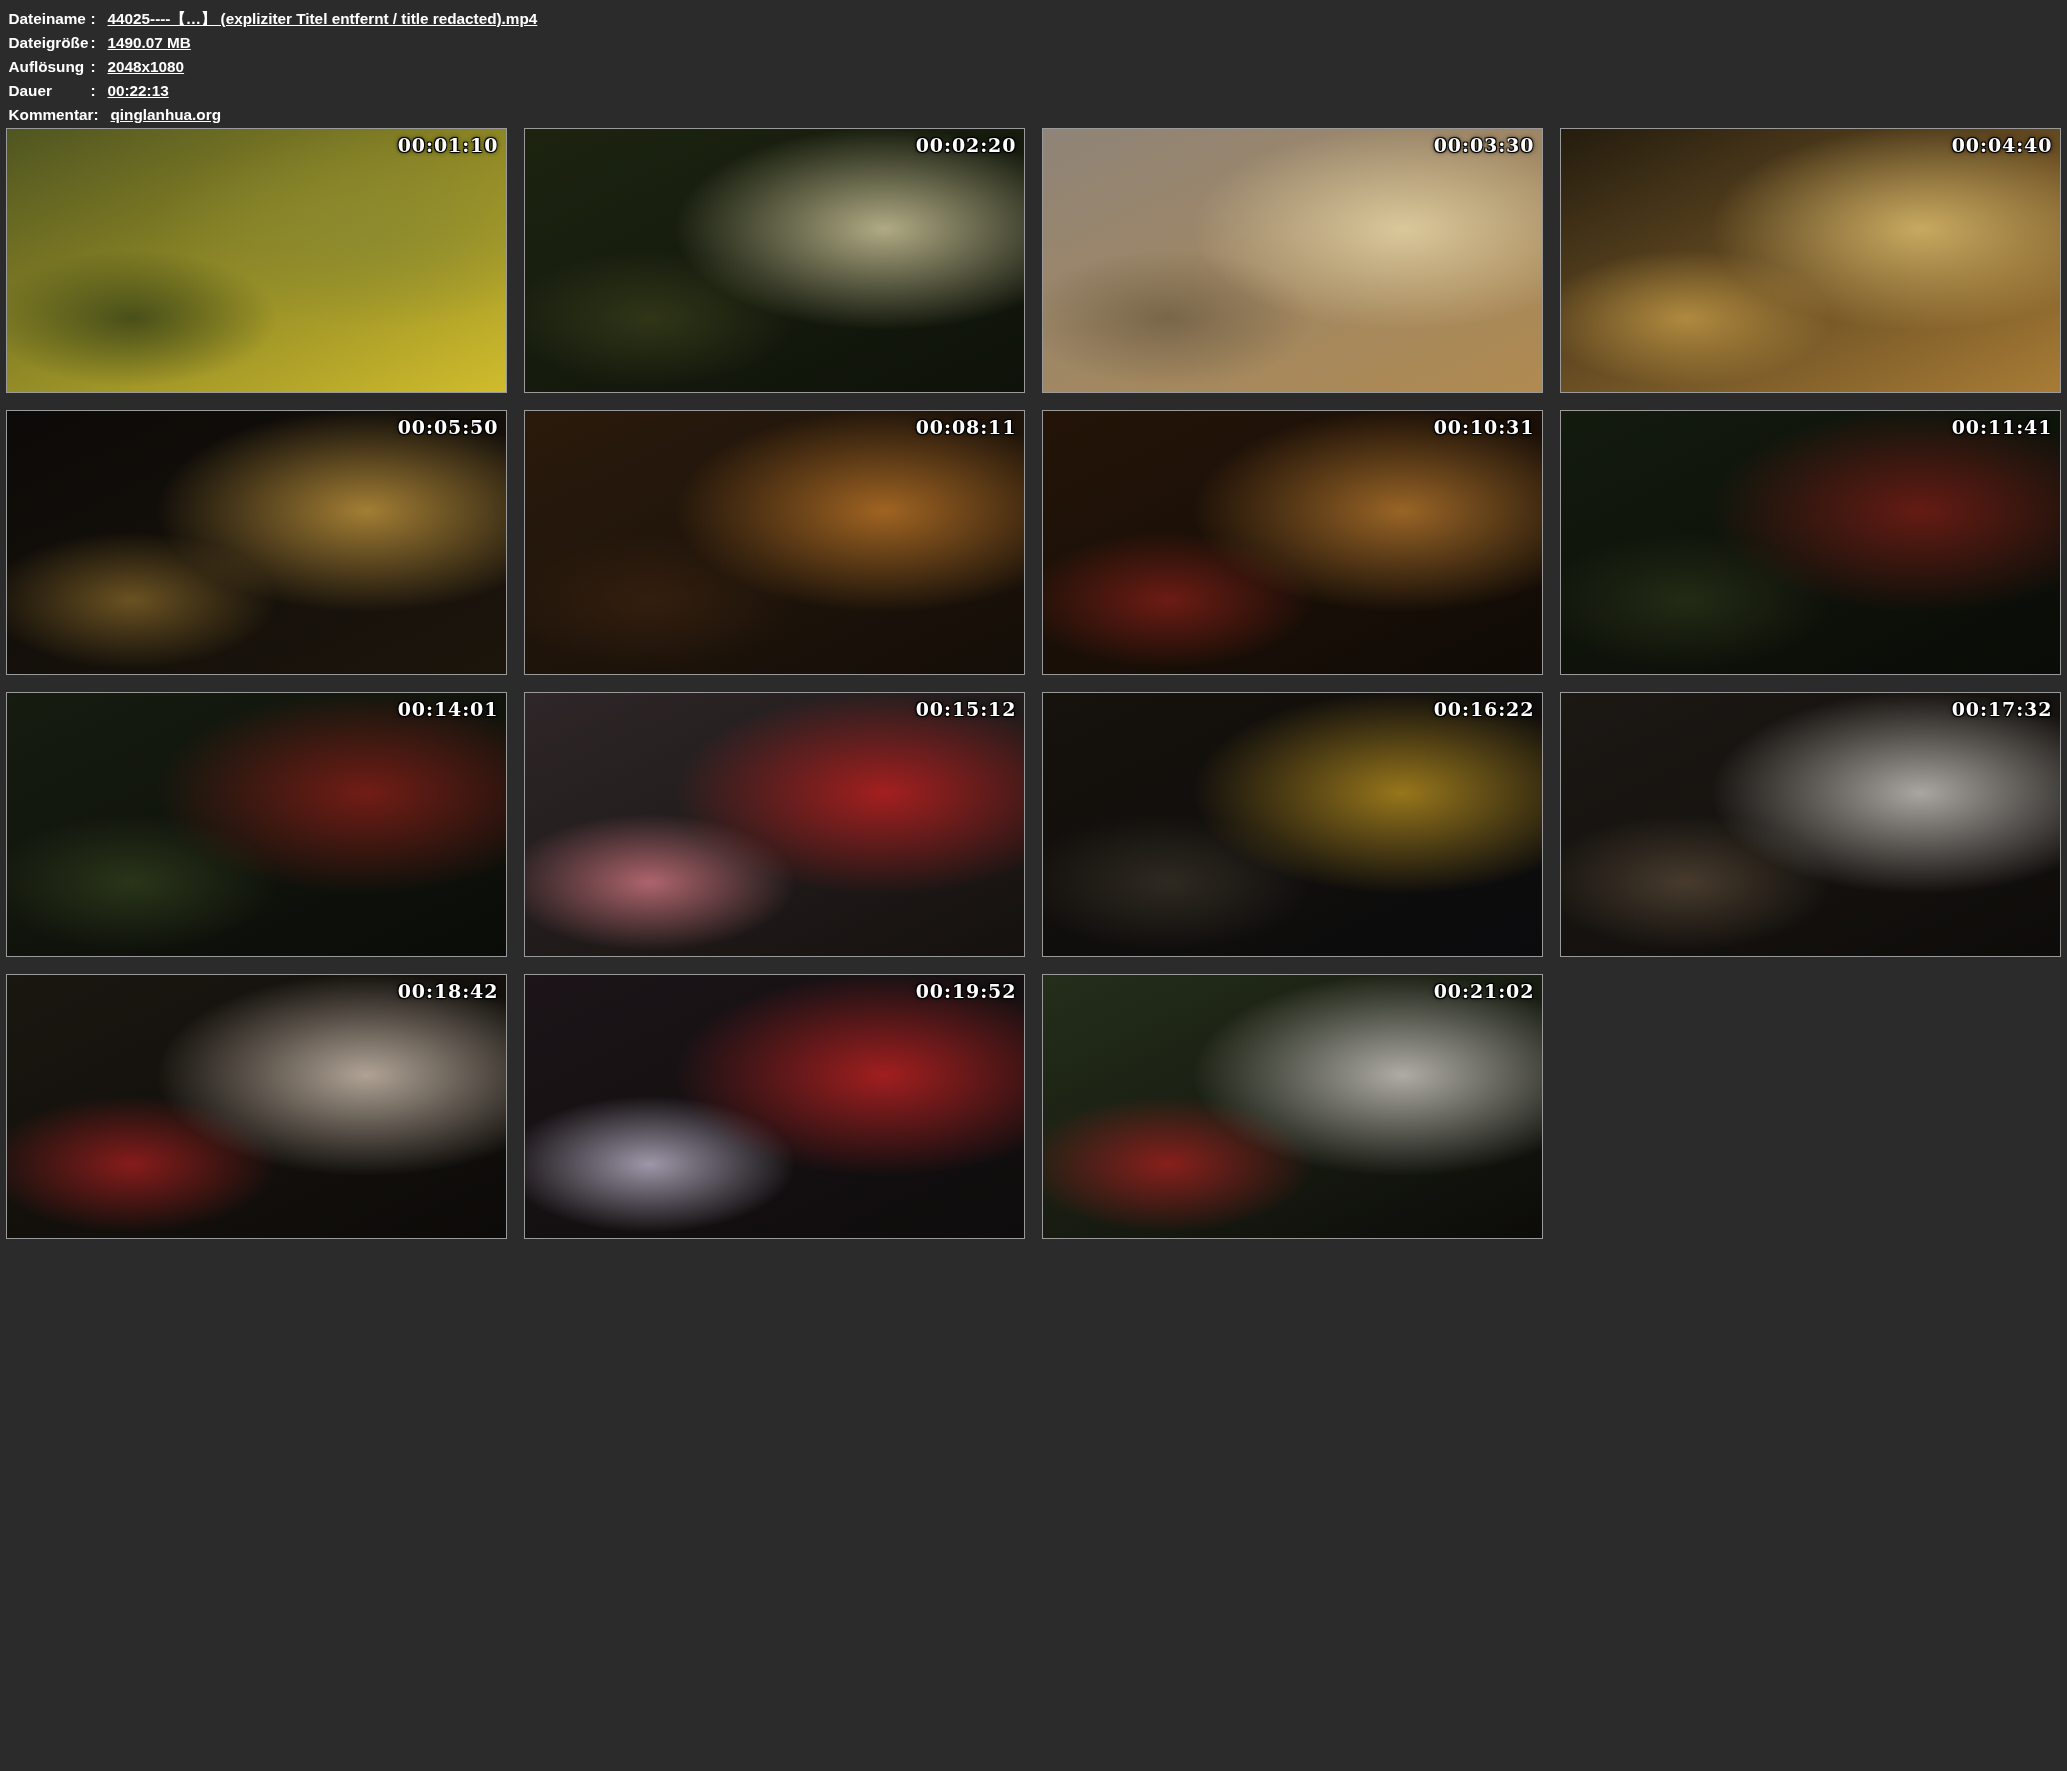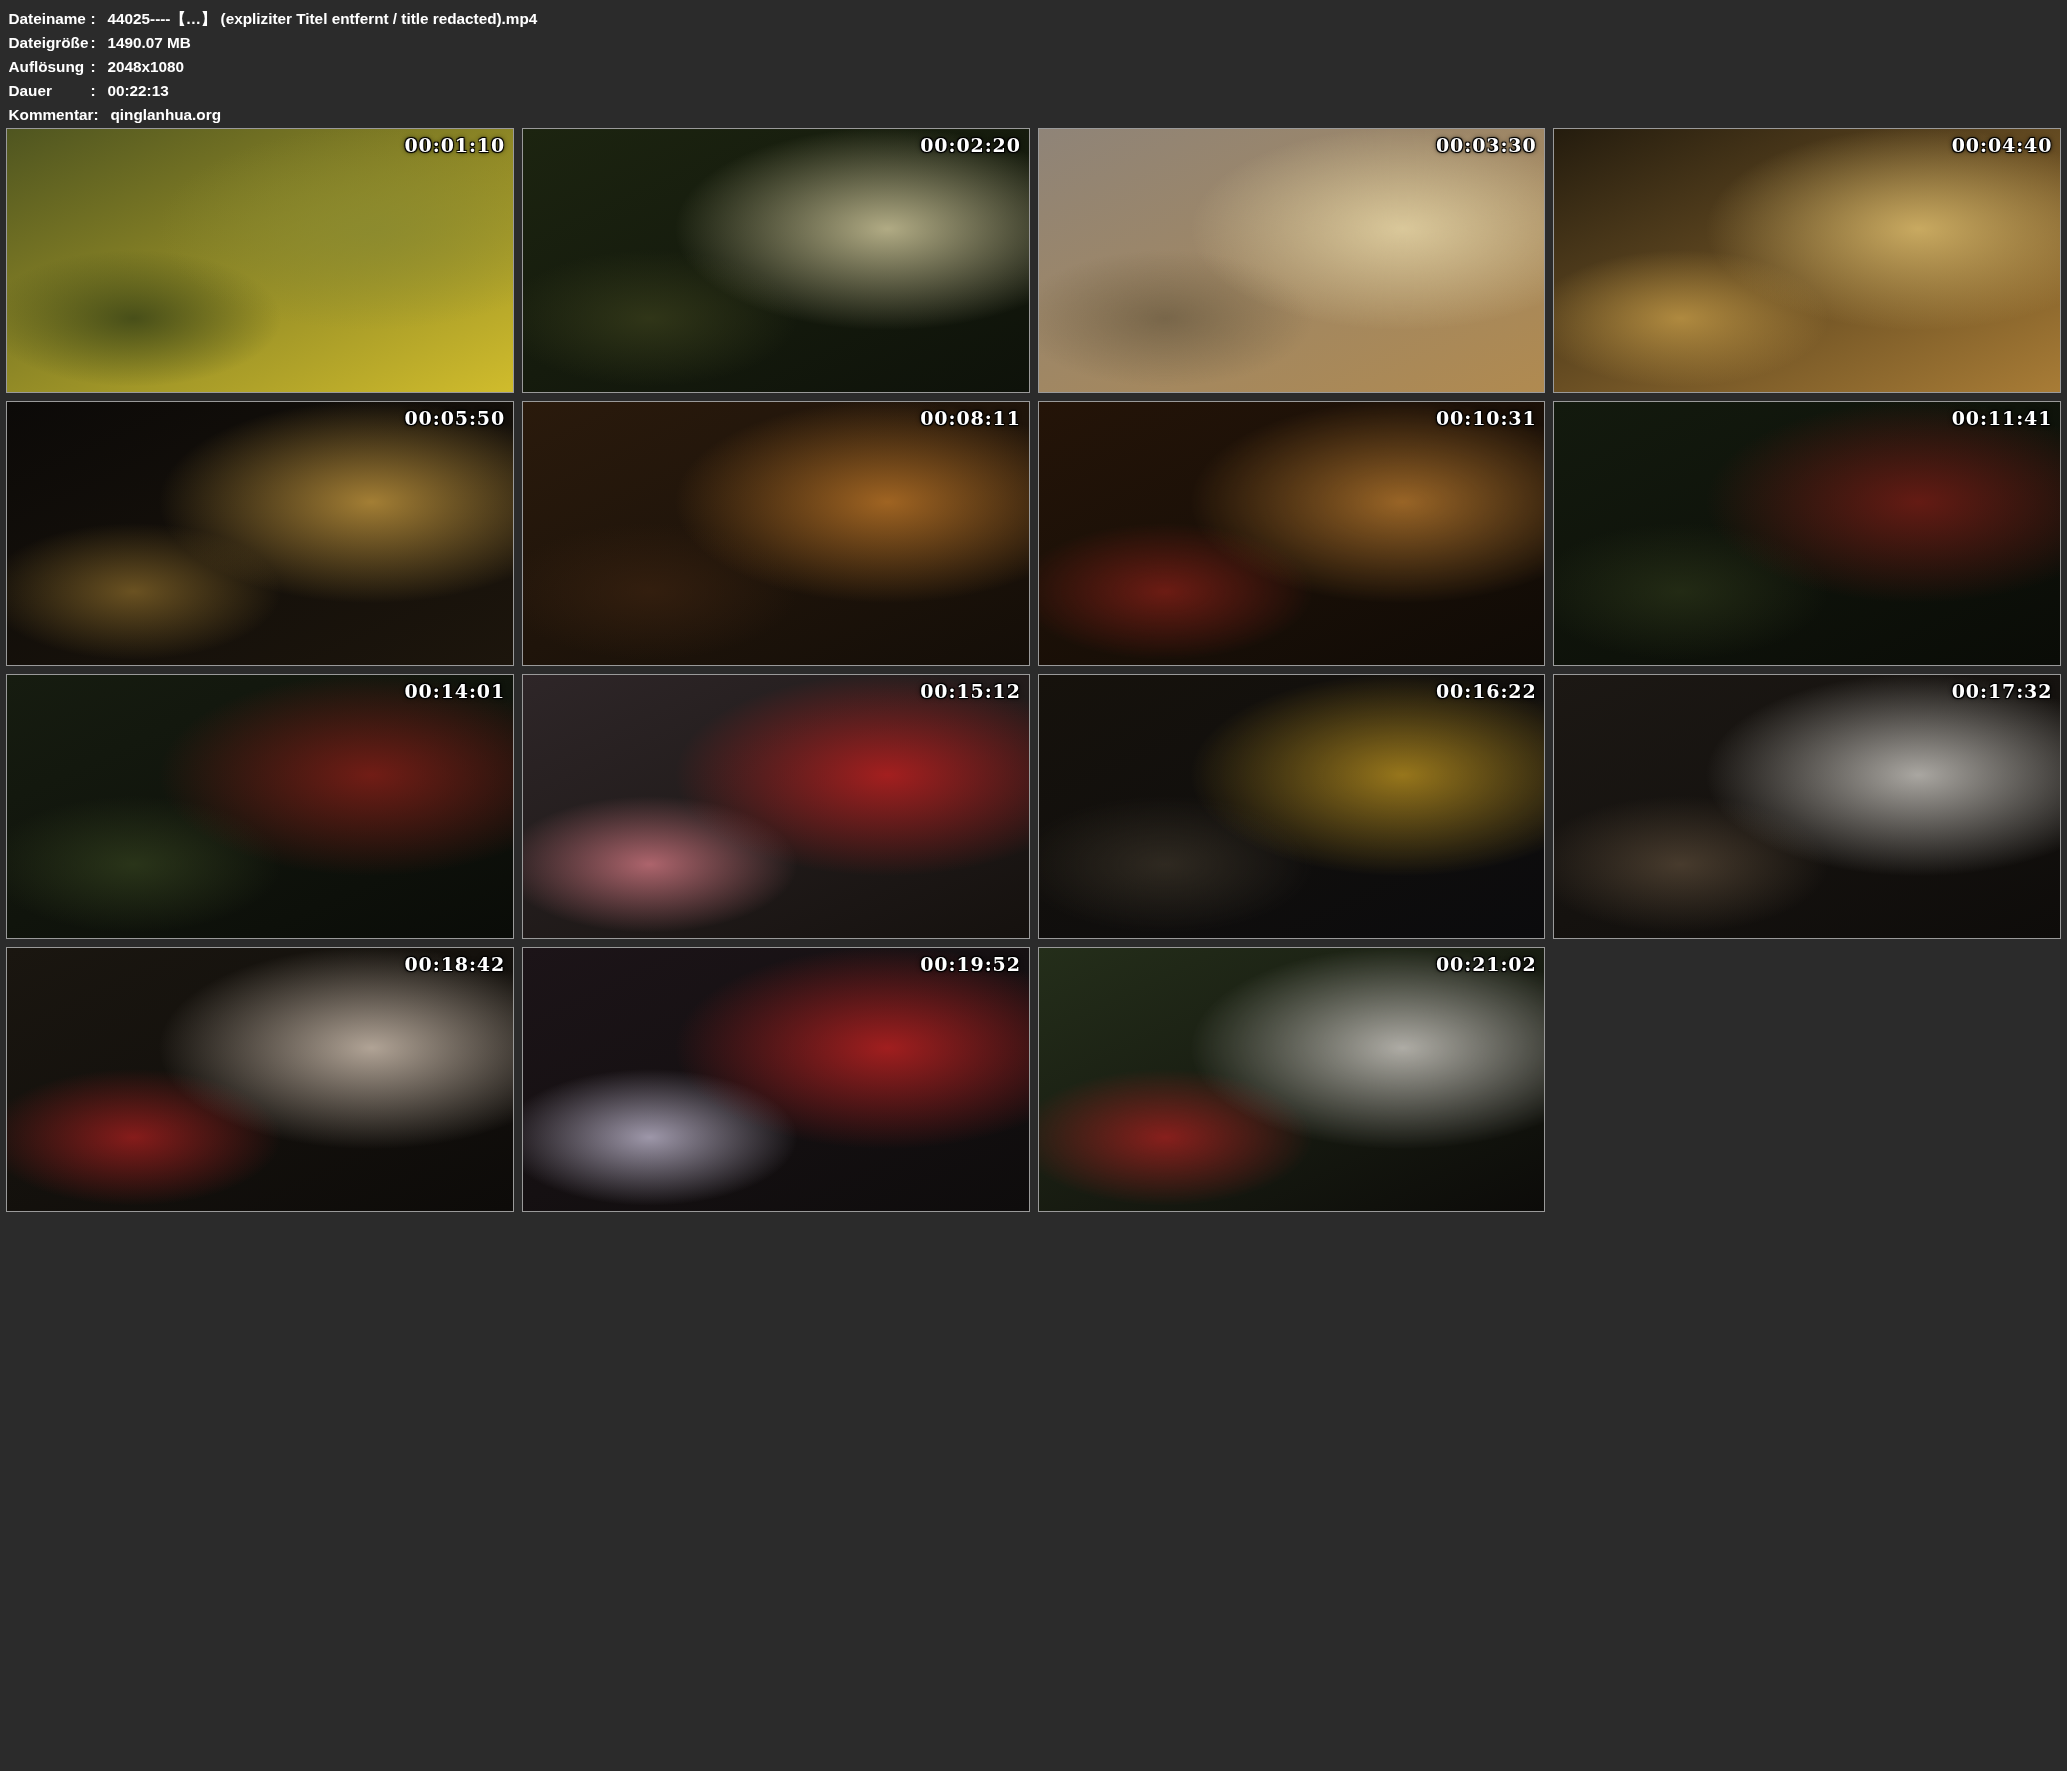--- a/index.html
+++ b/index.html
@@ -28,29 +28,29 @@
     display: flex;
     align-items: baseline;
     height: 24px;
     line-height: 24px;
     font-size: 15.3px;
     font-weight: bold;
     white-space: nowrap;
   }
   .meta-label { display: inline-block; min-width: 82px; }
   .meta-sep   { display: inline-block; width: 17px; text-align: left; }
-  .meta-value { display: inline-block; }
+  .meta-value { display: inline-block; text-decoration: underline; }
   
   .grid {
     margin: 0 6px;
     display: grid;
     grid-template-columns: repeat(4, 1fr);
     grid-auto-rows: 265px;
     grid-auto-flow: row;
-    gap: 8px;
+    gap: 17px;
   }
   .tile {
     position: relative;
     box-sizing: border-box;
     border: 0.9px solid #9a9a9a;
     overflow: hidden;
     background: #0c0c0c;
   }
   .tile.big {
     grid-column: span 2;

